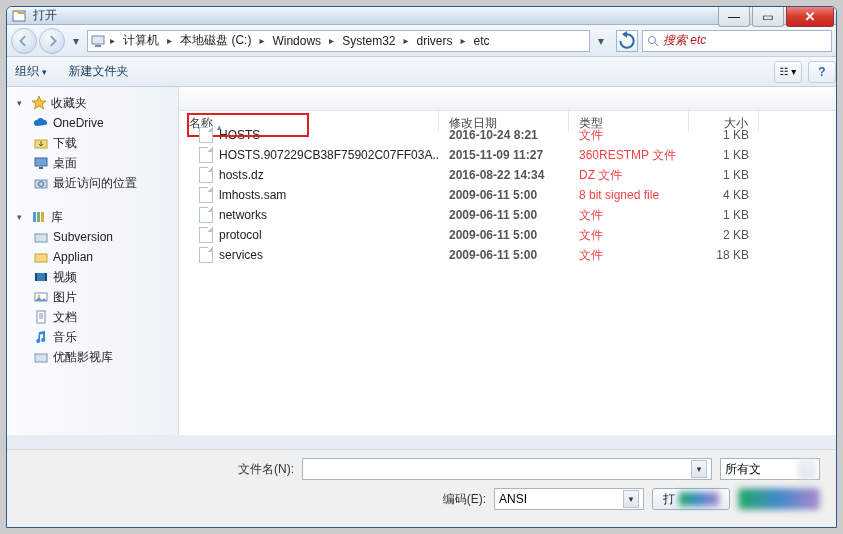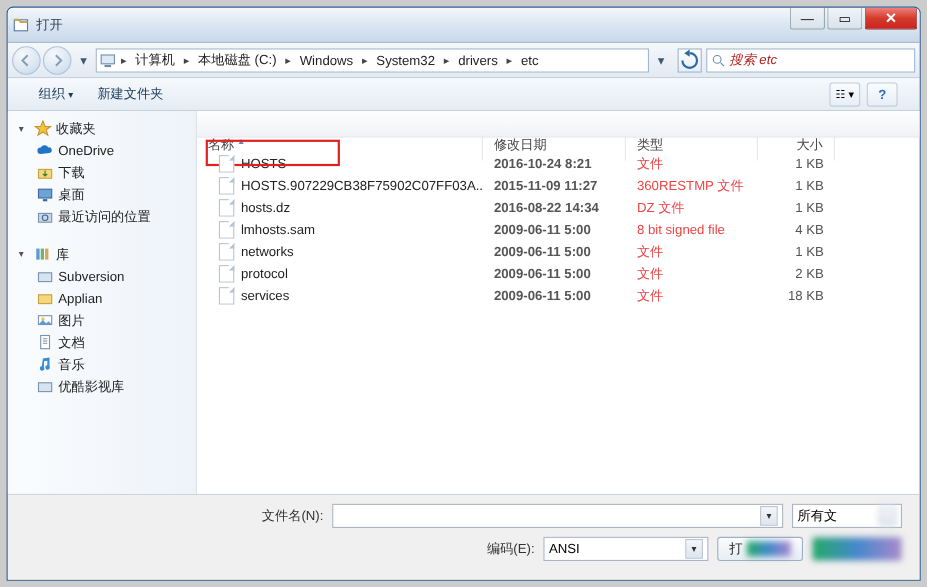--- a/index.html
+++ b/index.html
@@ -1,51 +1,51 @@
 <!DOCTYPE html>
 <html><head>
 <meta charset="utf-8">
 <style>
 *{box-sizing:border-box;margin:0;padding:0;font-family:"Microsoft YaHei","Segoe UI",Tahoma,sans-serif;font-size:12px;}
 body{background:#ccc;width:843px;height:534px;overflow:hidden;}
 .window{position:absolute;left:6px;top:6px;width:831px;height:522px;background:#e8edf3;border:1px solid #2b5c8a;border-radius:6px 6px 0 0;overflow:hidden;}
-.titlebar{height:32px;background:linear-gradient(#f3f7fb 0%,#dbe6f2 50%,#c9d8e9 100%);border-bottom:1px solid #9fb5cc;display:flex;align-items:center;padding:0 4px;position:relative;}
+.titlebar{height:18px;background:linear-gradient(#f3f7fb 0%,#dbe6f2 50%,#c9d8e9 100%);border-bottom:1px solid #9fb5cc;display:flex;align-items:center;padding:0 4px;position:relative;}
 .titlebar .title{color:#2b3d55;margin-left:6px;}
 .titlebar .icon{width:16px;height:16px;display:flex;align-items:center;justify-content:center;}
 .winbtns{position:absolute;right:0;top:0;display:flex;}
 .winbtn{width:32px;height:20px;border:1px solid #9aa;border-top:none;background:linear-gradient(#f0f4f8,#d9e2ec);border-radius:0 0 3px 3px;margin-right:2px;display:flex;align-items:center;justify-content:center;}
 .winbtn.close{width:48px;background:linear-gradient(#f08080 0%,#d43c2a 50%,#c22 100%);border-color:#933;}
 .winbtn.close span{color:#fff;font-weight:bold;font-size:13px;}
 .navrow{height:32px;background:linear-gradient(#f4f7fb,#e3eaf3);border-bottom:1px solid #c4d0de;display:flex;align-items:center;padding:0 4px;gap:4px;}
 .navbtns{display:flex;gap:2px;}
 .roundbtn{width:26px;height:26px;border-radius:50%;background:radial-gradient(circle at 35% 30%,#fdfefe,#cfe0f0 60%,#a8c2dc);border:1px solid #7c9cbd;display:flex;align-items:center;justify-content:center;color:#2b5c8a;opacity:.55;}
 .roundbtn svg{width:12px;height:12px;}
 .dropdownchev{width:14px;height:26px;display:flex;align-items:center;justify-content:center;color:#3a5a75;}
 .breadcrumb{flex:1;height:22px;background:#fff;border:1px solid #a4b6cc;display:flex;align-items:center;padding:0 2px;gap:0;}
 .bc-seg{display:flex;align-items:center;padding:0 6px;height:20px;color:#222;cursor:default;}
 .bc-arrow{color:#444;padding:0 2px;font-size:10px;}
 .bc-icon{width:16px;height:16px;margin-right:2px;display:flex;align-items:center;justify-content:center;}
 .bc-refresh{width:22px;height:22px;border:1px solid #a4b6cc;background:linear-gradient(#fdfefe,#e6eef6);display:flex;align-items:center;justify-content:center;color:#2d6aa3;margin-left:4px;}
 .searchbox{width:190px;height:22px;border:1px solid #a4b6cc;background:#fff;display:flex;align-items:center;padding:0 4px;color:#b91c1c;font-style:italic;}
 .searchbox svg{width:12px;height:12px;margin-right:4px;color:#6b8db0;}
-.toolbar{height:30px;background:linear-gradient(#f6f9fc,#e4ecf4);border-bottom:1px solid #c4d0de;display:flex;align-items:center;padding:0 20px;gap:6px;}
+.toolbar{height:30px;background:linear-gradient(#f6f9fc,#e4ecf4);border-bottom:1px solid #c4d0de;display:flex;align-items:center;padding:0 0;gap:6px;}
 .tb-item{padding:3px 8px;color:#1a3a5a;display:flex;align-items:center;gap:3px;}
 .tb-spacer{flex:1;}
 .tb-iconbtn{width:28px;height:22px;border:1px solid #c0cddc;background:linear-gradient(#fafcfe,#e7eef6);display:flex;align-items:center;justify-content:center;border-radius:3px;}
 .body{display:flex;height:348px;background:#fff;}
 .sidebar{width:172px;border-right:1px solid #d8dee6;background:linear-gradient(to right,#fafcfe,#eef3f9);overflow-y:auto;padding:6px 0;}
 .sb-group{margin-bottom:14px;}
 .sb-head,.sb-item{display:flex;align-items:center;padding:2px 6px 2px 10px;gap:4px;color:#222;cursor:default;height:20px;}
 .sb-head{font-weight:normal;}
 .sb-item{padding-left:26px;}
 .sb-chev{width:10px;color:#555;font-size:9px;}
 .sb-icon{width:16px;height:16px;display:flex;align-items:center;justify-content:center;}
 .filepane{flex:1;display:flex;flex-direction:column;}
 .columns{height:24px;border-bottom:1px solid #e0e4ea;background:linear-gradient(#fdfefe,#f0f3f7);display:flex;align-items:center;color:#444;}
-.col{padding:0 10px;border-right:1px solid #e4e8ee;height:100%;display:flex;align-items:flex-start;gap:4px;margin-top:43px;}
+.col{padding:0 10px;border-right:1px solid #e4e8ee;height:100%;display:flex;align-items:flex-end;gap:4px;margin-top:43px;}
 .col.c-name{width:260px;}
 .col.c-date{width:130px;}
 .col.c-type{width:120px;}
 .col.c-size{width:70px;justify-content:flex-end;}
 .sorticon{font-size:9px;color:#6a88a8;}
 .rows{flex:1;overflow:auto;padding-top:4px;}
 .row{display:flex;align-items:center;height:20px;color:#222;}
 .row .rc{padding:0 10px;white-space:nowrap;overflow:hidden;text-overflow:ellipsis;margin-top:20px;}
 .rc.c-name{width:260px;display:flex;align-items:center;gap:6px;padding-left:20px;}
 .rc.c-date{width:130px;color:#555;font-weight:bold;}
@@ -227,20 +227,30 @@
             <span class="sb-icon">
               <svg viewBox="0 0 16 16">
                 <rect x="2" y="5" width="12" height="8" fill="#f4d77e" stroke="#c6a23b"></rect>
               </svg>
             </span>
             <span>Applian</span>
           </div>
         <div class="sb-item">
             <span class="sb-icon">
               <svg viewBox="0 0 16 16">
+                <rect x="2" y="4" width="12" height="8" fill="#3a7ab8"></rect>
+                <rect x="2" y="4" width="2" height="8" fill="#1a4a78"></rect>
+                <rect x="12" y="4" width="2" height="8" fill="#1a4a78"></rect>
+              </svg>
+            </span>
+            <span>视频</span>
+          </div>
+        <div class="sb-item">
+            <span class="sb-icon">
+              <svg viewBox="0 0 16 16">
                 <rect x="2" y="4" width="12" height="8" fill="#fff" stroke="#7a92ac"></rect>
                 <circle cx="6" cy="7" r="1.5" fill="#f4c23e"></circle>
                 <path d="M2 12 L6 8 L9 11 L11 9 L14 12" fill="#5a9ad4"></path>
               </svg>
             </span>
             <span>图片</span>
           </div>
         <div class="sb-item">
             <span class="sb-icon">
               <svg viewBox="0 0 16 16">

